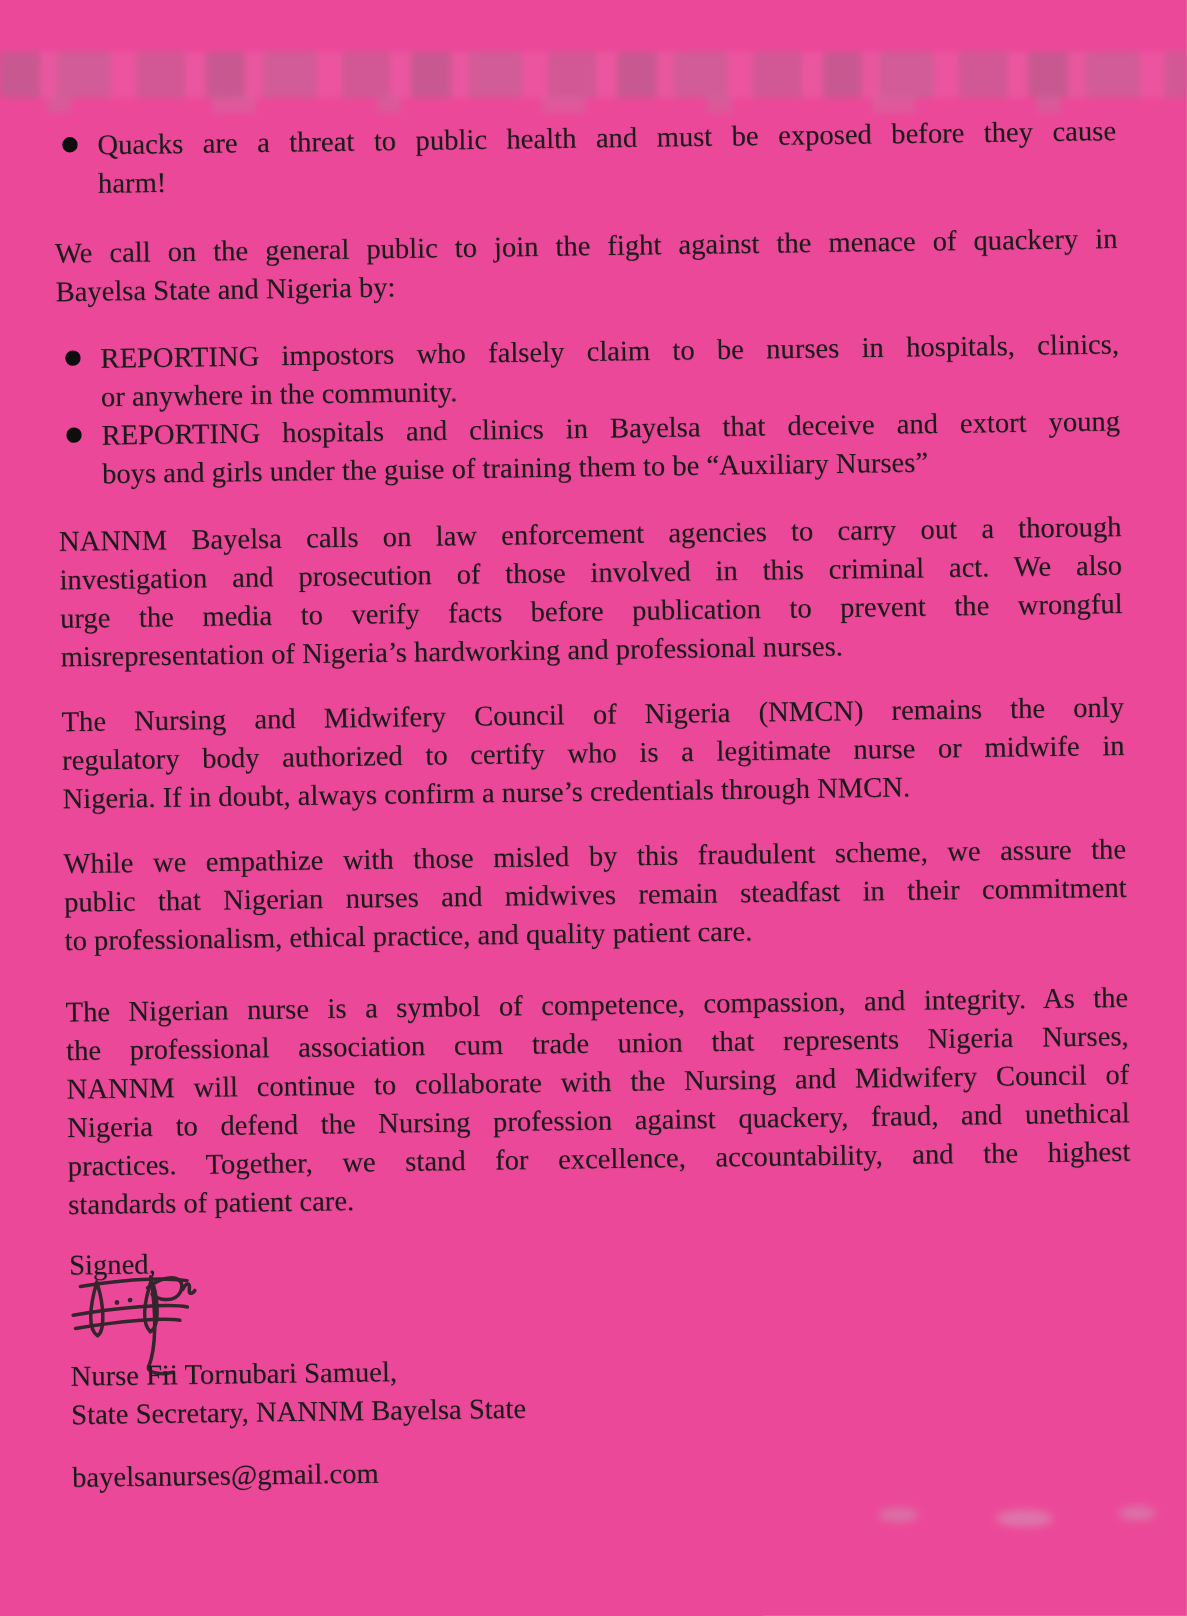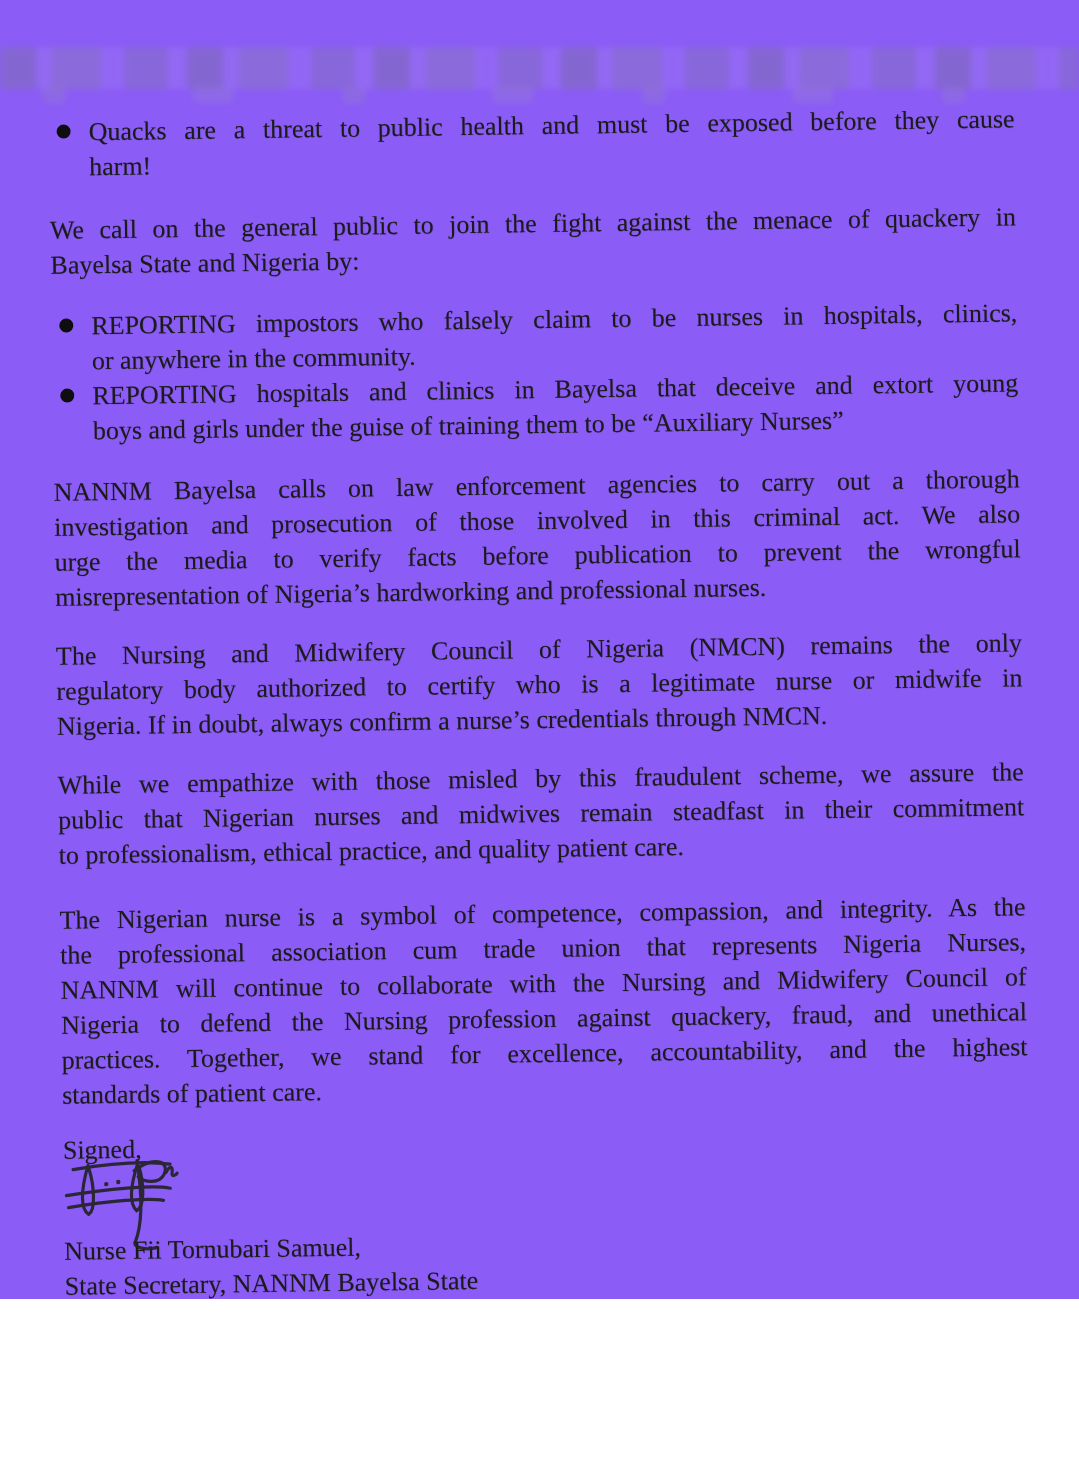--- a/index.html
+++ b/index.html
@@ -1,18 +1,18 @@
 <!DOCTYPE html>
 <html><head>
 <meta charset="utf-8">
 <style>
   html,body { margin:0; padding:0; background:#ffffff; }
   .page {
-    position:relative; width:1079px; height:1299px;
-    background:#8b5cf6; overflow:hidden;
+    position:relative; width:1079px; height:1469px;
+    background:#ec4899; overflow:hidden;
     font-family:"Liberation Serif", serif;
     color:#1b1b1b; font-size:26px; line-height:35px;
   }
   
   .scan-band {
     position:absolute; left:0; top:47px; width:100%; height:42px;
     filter:blur(3px); opacity:.50;
     background:repeating-linear-gradient(90deg,
       rgba(118,126,126,.60) 0px,  rgba(118,126,126,.60) 36px,
       rgba(205,210,210,.22) 36px, rgba(205,210,210,.22) 52px,

